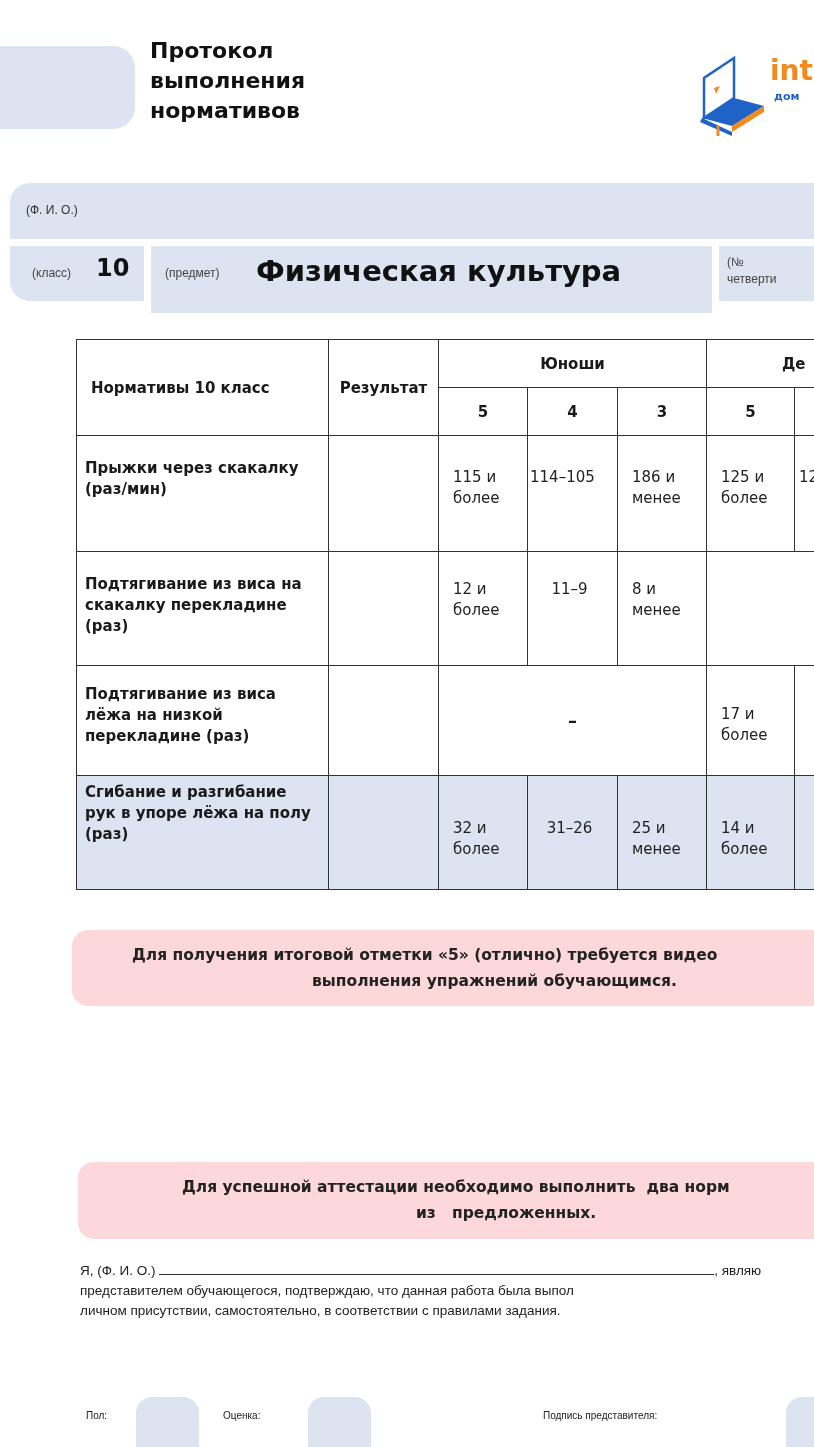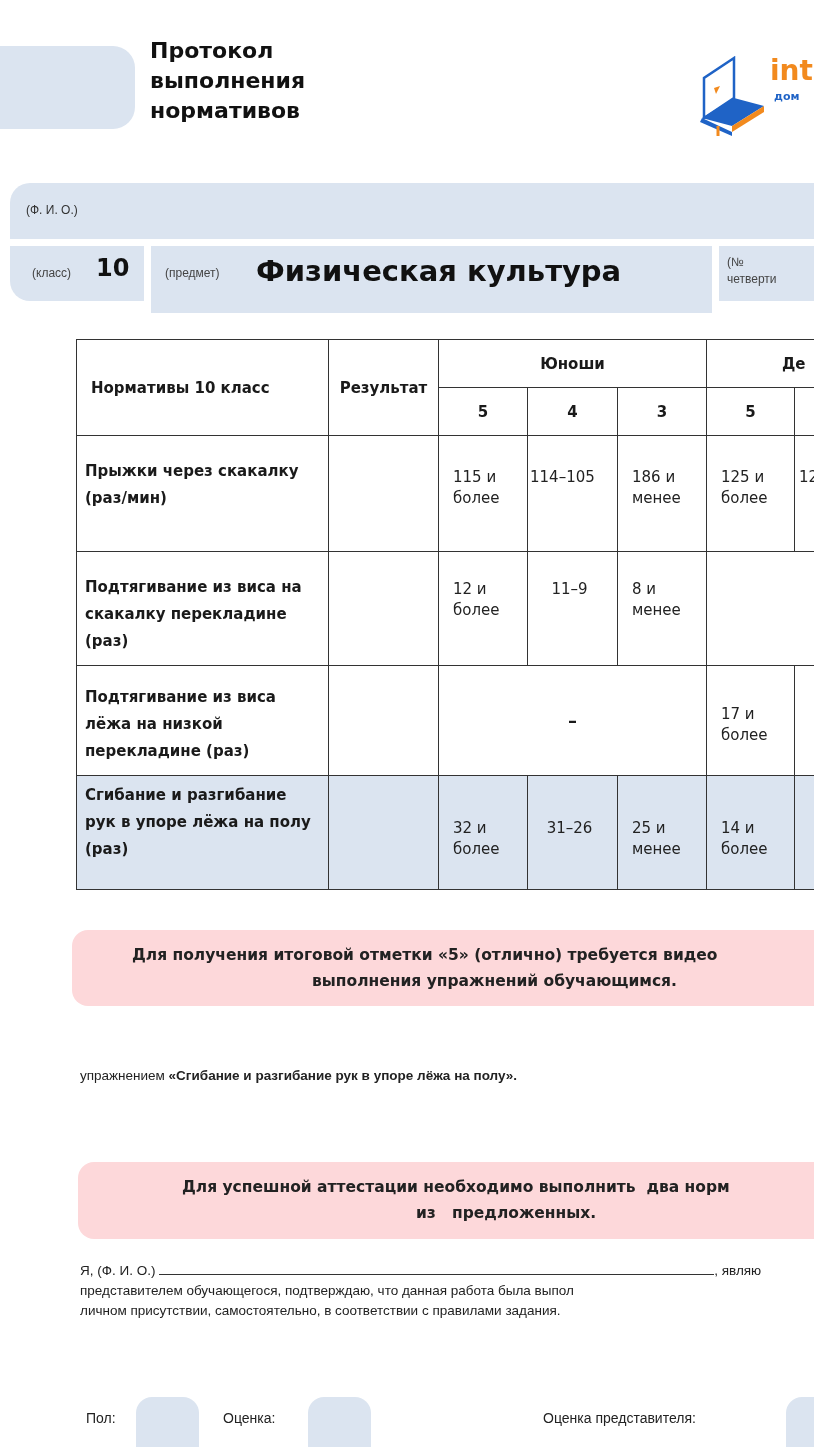--- a/index.html
+++ b/index.html
@@ -28,39 +28,39 @@
   .class-num { position: absolute; left: 86px; top: 8px; font-size: 24px; font-weight: bold; color: #111; }
   .subject-box .small-lbl { position: absolute; left: 14px; top: 20px; }
   .subject-name { position: absolute; left: 105px; top: 8px; font-size: 29px; font-weight: bold; color: #111; white-space: nowrap; }
   .quarter-box .small-lbl { position: absolute; left: 8px; top: 8px; line-height: 17px; }
 
   .table-wrap { left: 76px; top: 339px; width: 738px; height: 556px; overflow: hidden; }
   table.norms { border-collapse: collapse; table-layout: fixed; width: 900px; font-size: 15px; }
   table.norms td, table.norms th { border: 1.5px solid #333; padding: 0; vertical-align: top; }
   table.norms th { font-weight: bold; text-align: center; vertical-align: middle; font-size: 15px; }
   .hdr-label { text-align: left !important; padding-left: 14px !important; }
-  .rowname { font-weight: bold; padding: 22px 8px 0 8px !important; line-height: 27px; margin-left: 13px; }
+  .rowname { font-weight: bold; padding: 22px 8px 0 8px !important; line-height: 21px; margin-left: 13px; }
   .val { padding: 31px 6px 0 14px !important; line-height: 21px; color: #222; }
   .val.center { text-align: center; padding-left: 0 !important; }
   .dash { text-align: center; vertical-align: middle !important; font-weight: bold; font-size: 18px; }
   tr.shaded td { background: #dbe4f0; }
 
   .notice { background: #fdd8da; border-radius: 16px; text-align: center; font-weight: bold; font-size: 15.5px; color: #222; line-height: 26px; }
   .notice1 { left: 72px; top: 930px; width: 780px; height: 76px; }
   .notice1 .txt { padding-top: 12px; }
   .notice2 { left: 78px; top: 1162px; width: 780px; height: 77px; }
   .notice2 .txt { padding-top: 12px; }
 
   .info { left: 80px; top: 1066px; font-size: 13.5px; line-height: 20px; white-space: nowrap; font-family: "Liberation Sans", sans-serif; color: #222; }
   .info b { font-weight: bold; }
 
   .decl { left: 80px; top: 1260px; font-size: 13.5px; line-height: 20px; white-space: nowrap; font-family: "Liberation Sans", sans-serif; color: #222; }
   .underline { display: inline-block; width: 555px; border-bottom: 1px solid #333; height: 14px; vertical-align: baseline; }
 
-  .footer-lbl { font-size: 14px; font-family: "Liberation Sans", sans-serif; color: #222; top: 1410px; }
+  .footer-lbl { font-size: 10px; font-family: "Liberation Sans", sans-serif; color: #222; top: 1410px; }
   .pill { top: 1397px; width: 63px; height: 50px; border-radius: 16px 16px 0 0; background: #dbe4f0; }
 </style>
 </head>
 <body>
 
 <div class="abs blue name-block"></div>
 <div class="abs title">
   <div>Протокол</div>
   <div>выполнения</div>
   <div>нормативов</div>
@@ -167,23 +167,20 @@
 </div>
 
 <div class="abs notice notice1">
   <div class="txt">
     <div style="white-space:nowrap;padding-left:0;text-align:left;margin-left:60px">Для получения итоговой отметки «5» (отлично) требуется видео</div>
     <div style="text-align:left;margin-left:240px">выполнения упражнений обучающимся.</div>
   </div>
 </div>
 
 <div class="abs info">
-  <div>
-    <span>упражнением </span><b>«Сгибание и разгибание рук в упоре лёжа на полу».</b>
-  </div>
 </div>
 
 <div class="abs notice notice2">
   <div class="txt">
     <div style="white-space:pre;text-align:left;margin-left:104px">Для успешной аттестации необходимо выполнить  два норм</div>
     <div style="white-space:pre;text-align:left;margin-left:338px">из   предложенных.</div>
   </div>
 </div>
 
 <div class="abs decl">
@@ -191,14 +188,14 @@
     <span>Я, (Ф. И. О.) </span><span class="underline"></span><span>, являю</span>
   </div>
   <div>представителем обучающегося, подтверждаю, что данная работа была выпол</div>
   <div>личном присутствии, самостоятельно, в соответствии с правилами задания.</div>
 </div>
 
 <span class="abs footer-lbl" style="left:86px">Пол:</span>
 <div class="abs pill" style="left:136px"></div>
 <span class="abs footer-lbl" style="left:223px">Оценка:</span>
 <div class="abs pill" style="left:308px"></div>
-<span class="abs footer-lbl" style="left:543px">Оценка представителя:</span>
+<span class="abs footer-lbl" style="left:543px">Подпись представителя:</span>
 <div class="abs pill" style="left:786px"></div>
 
 </body></html>

